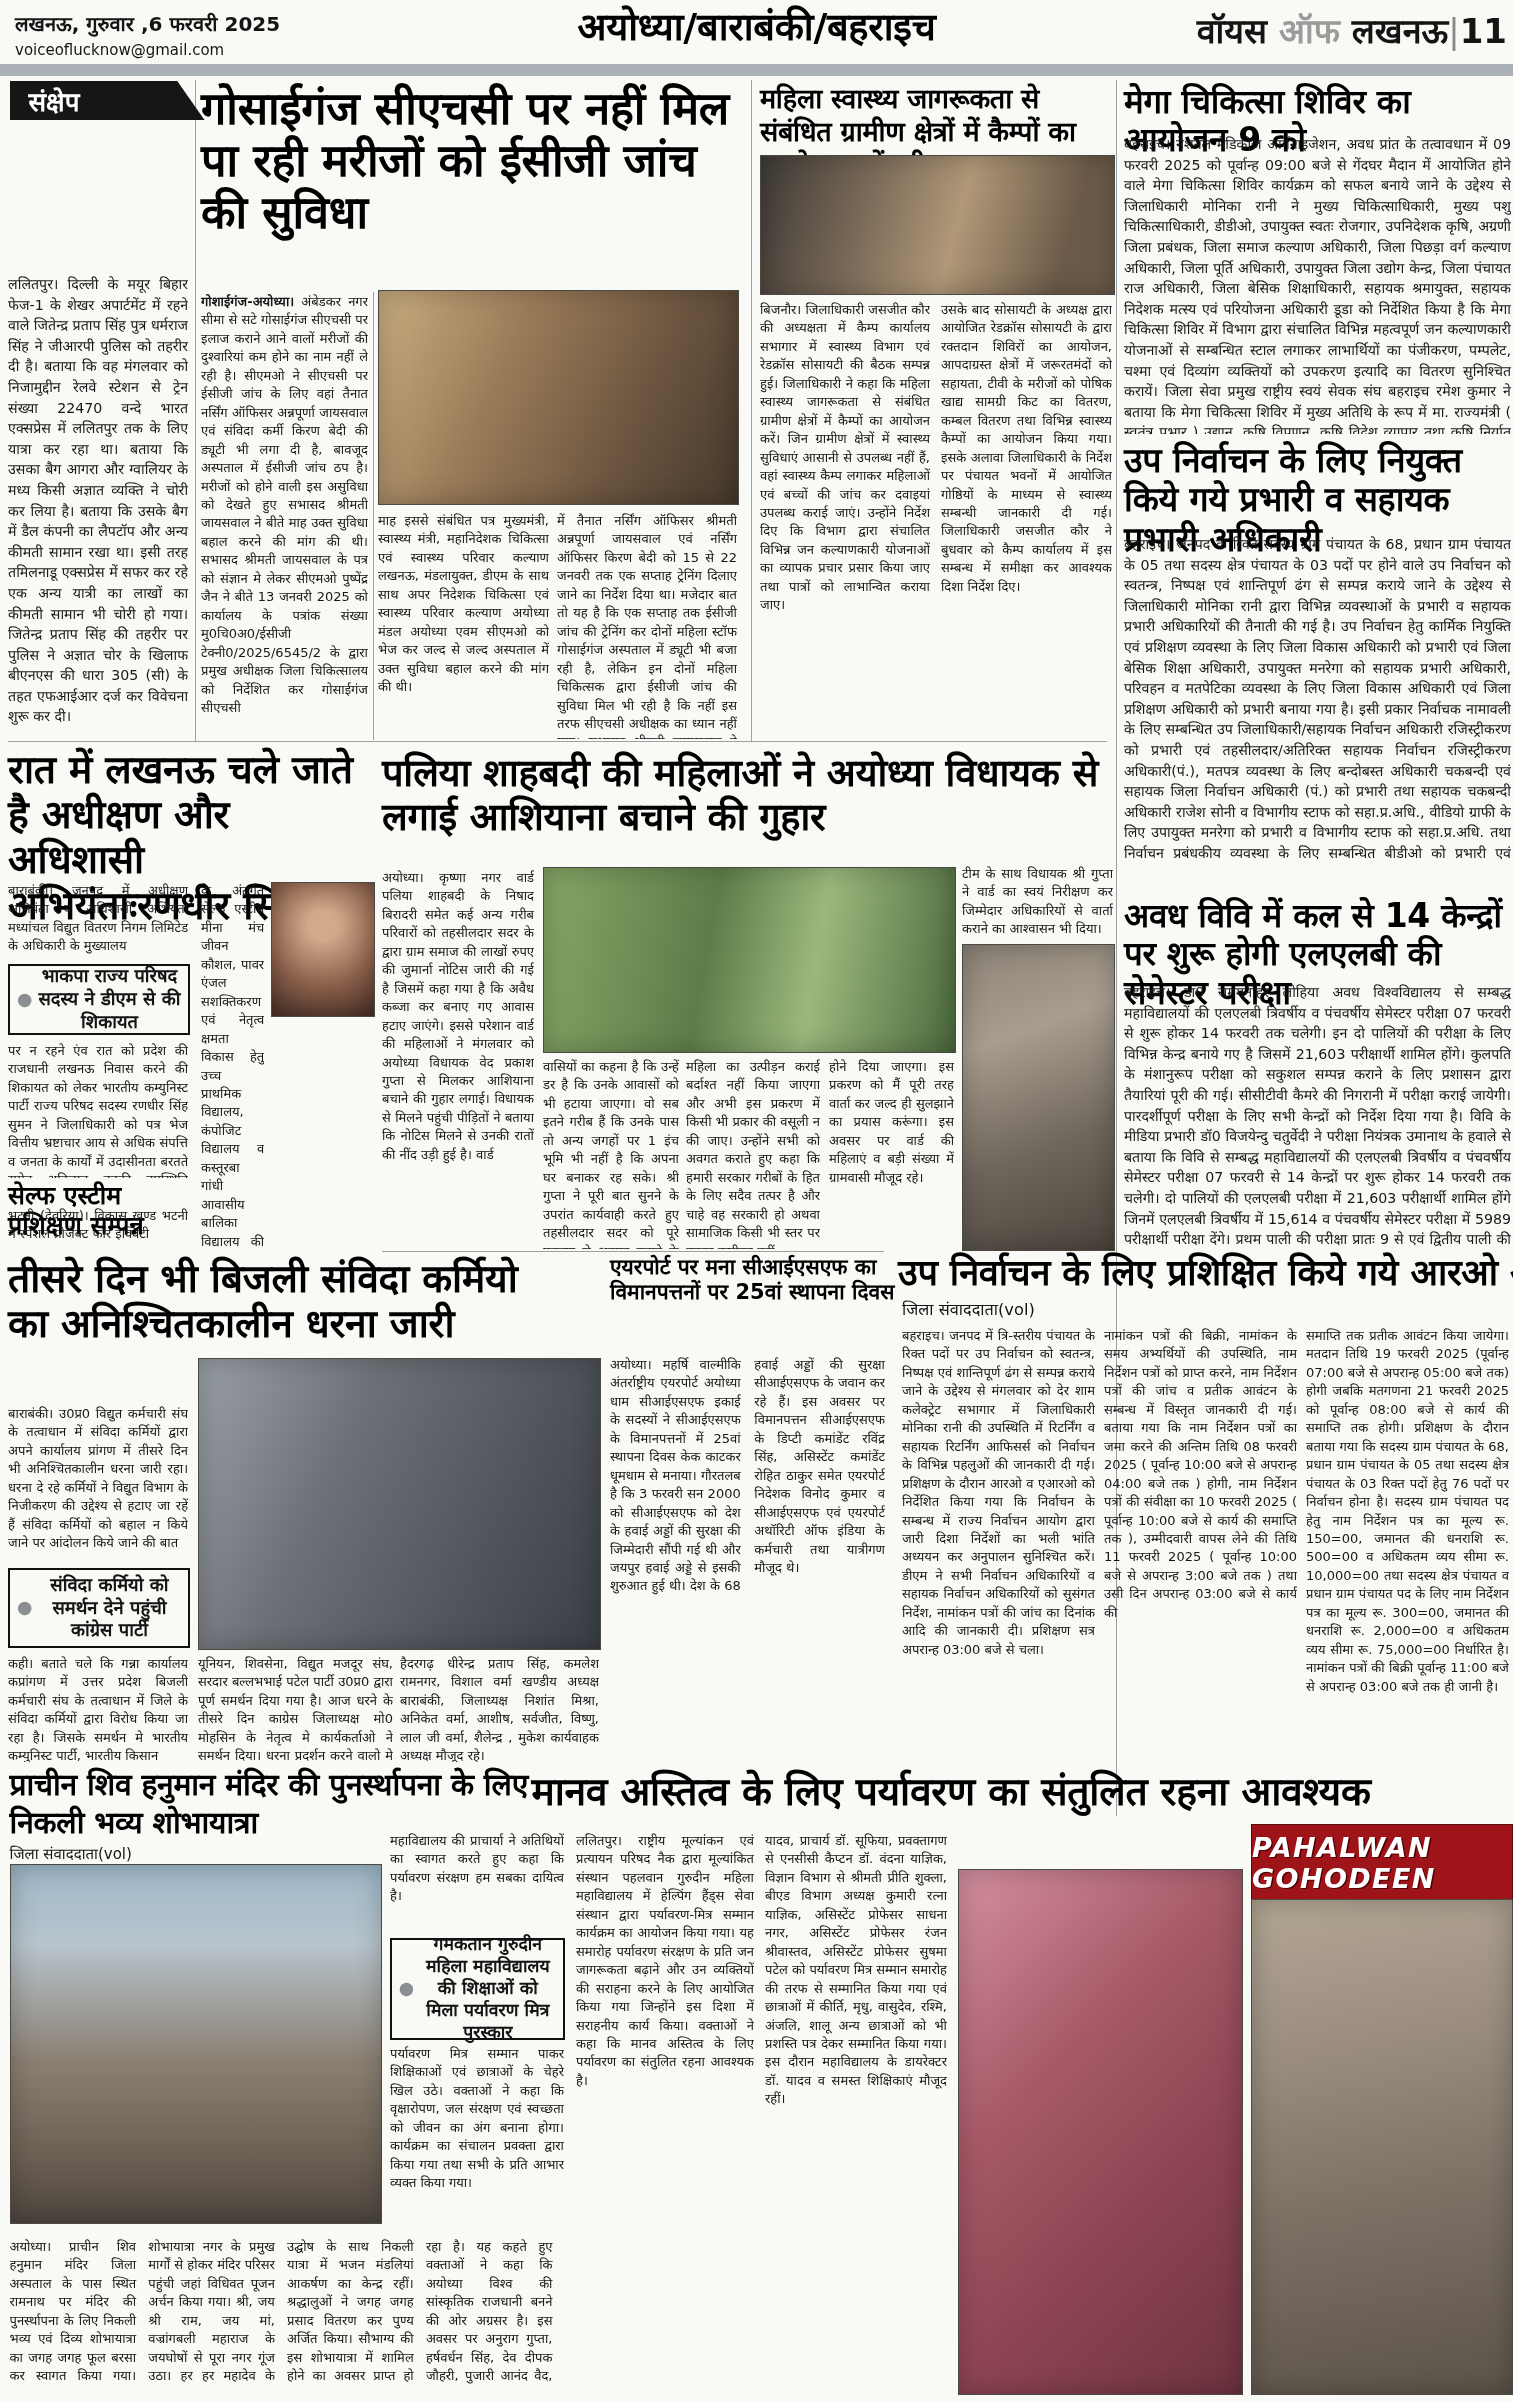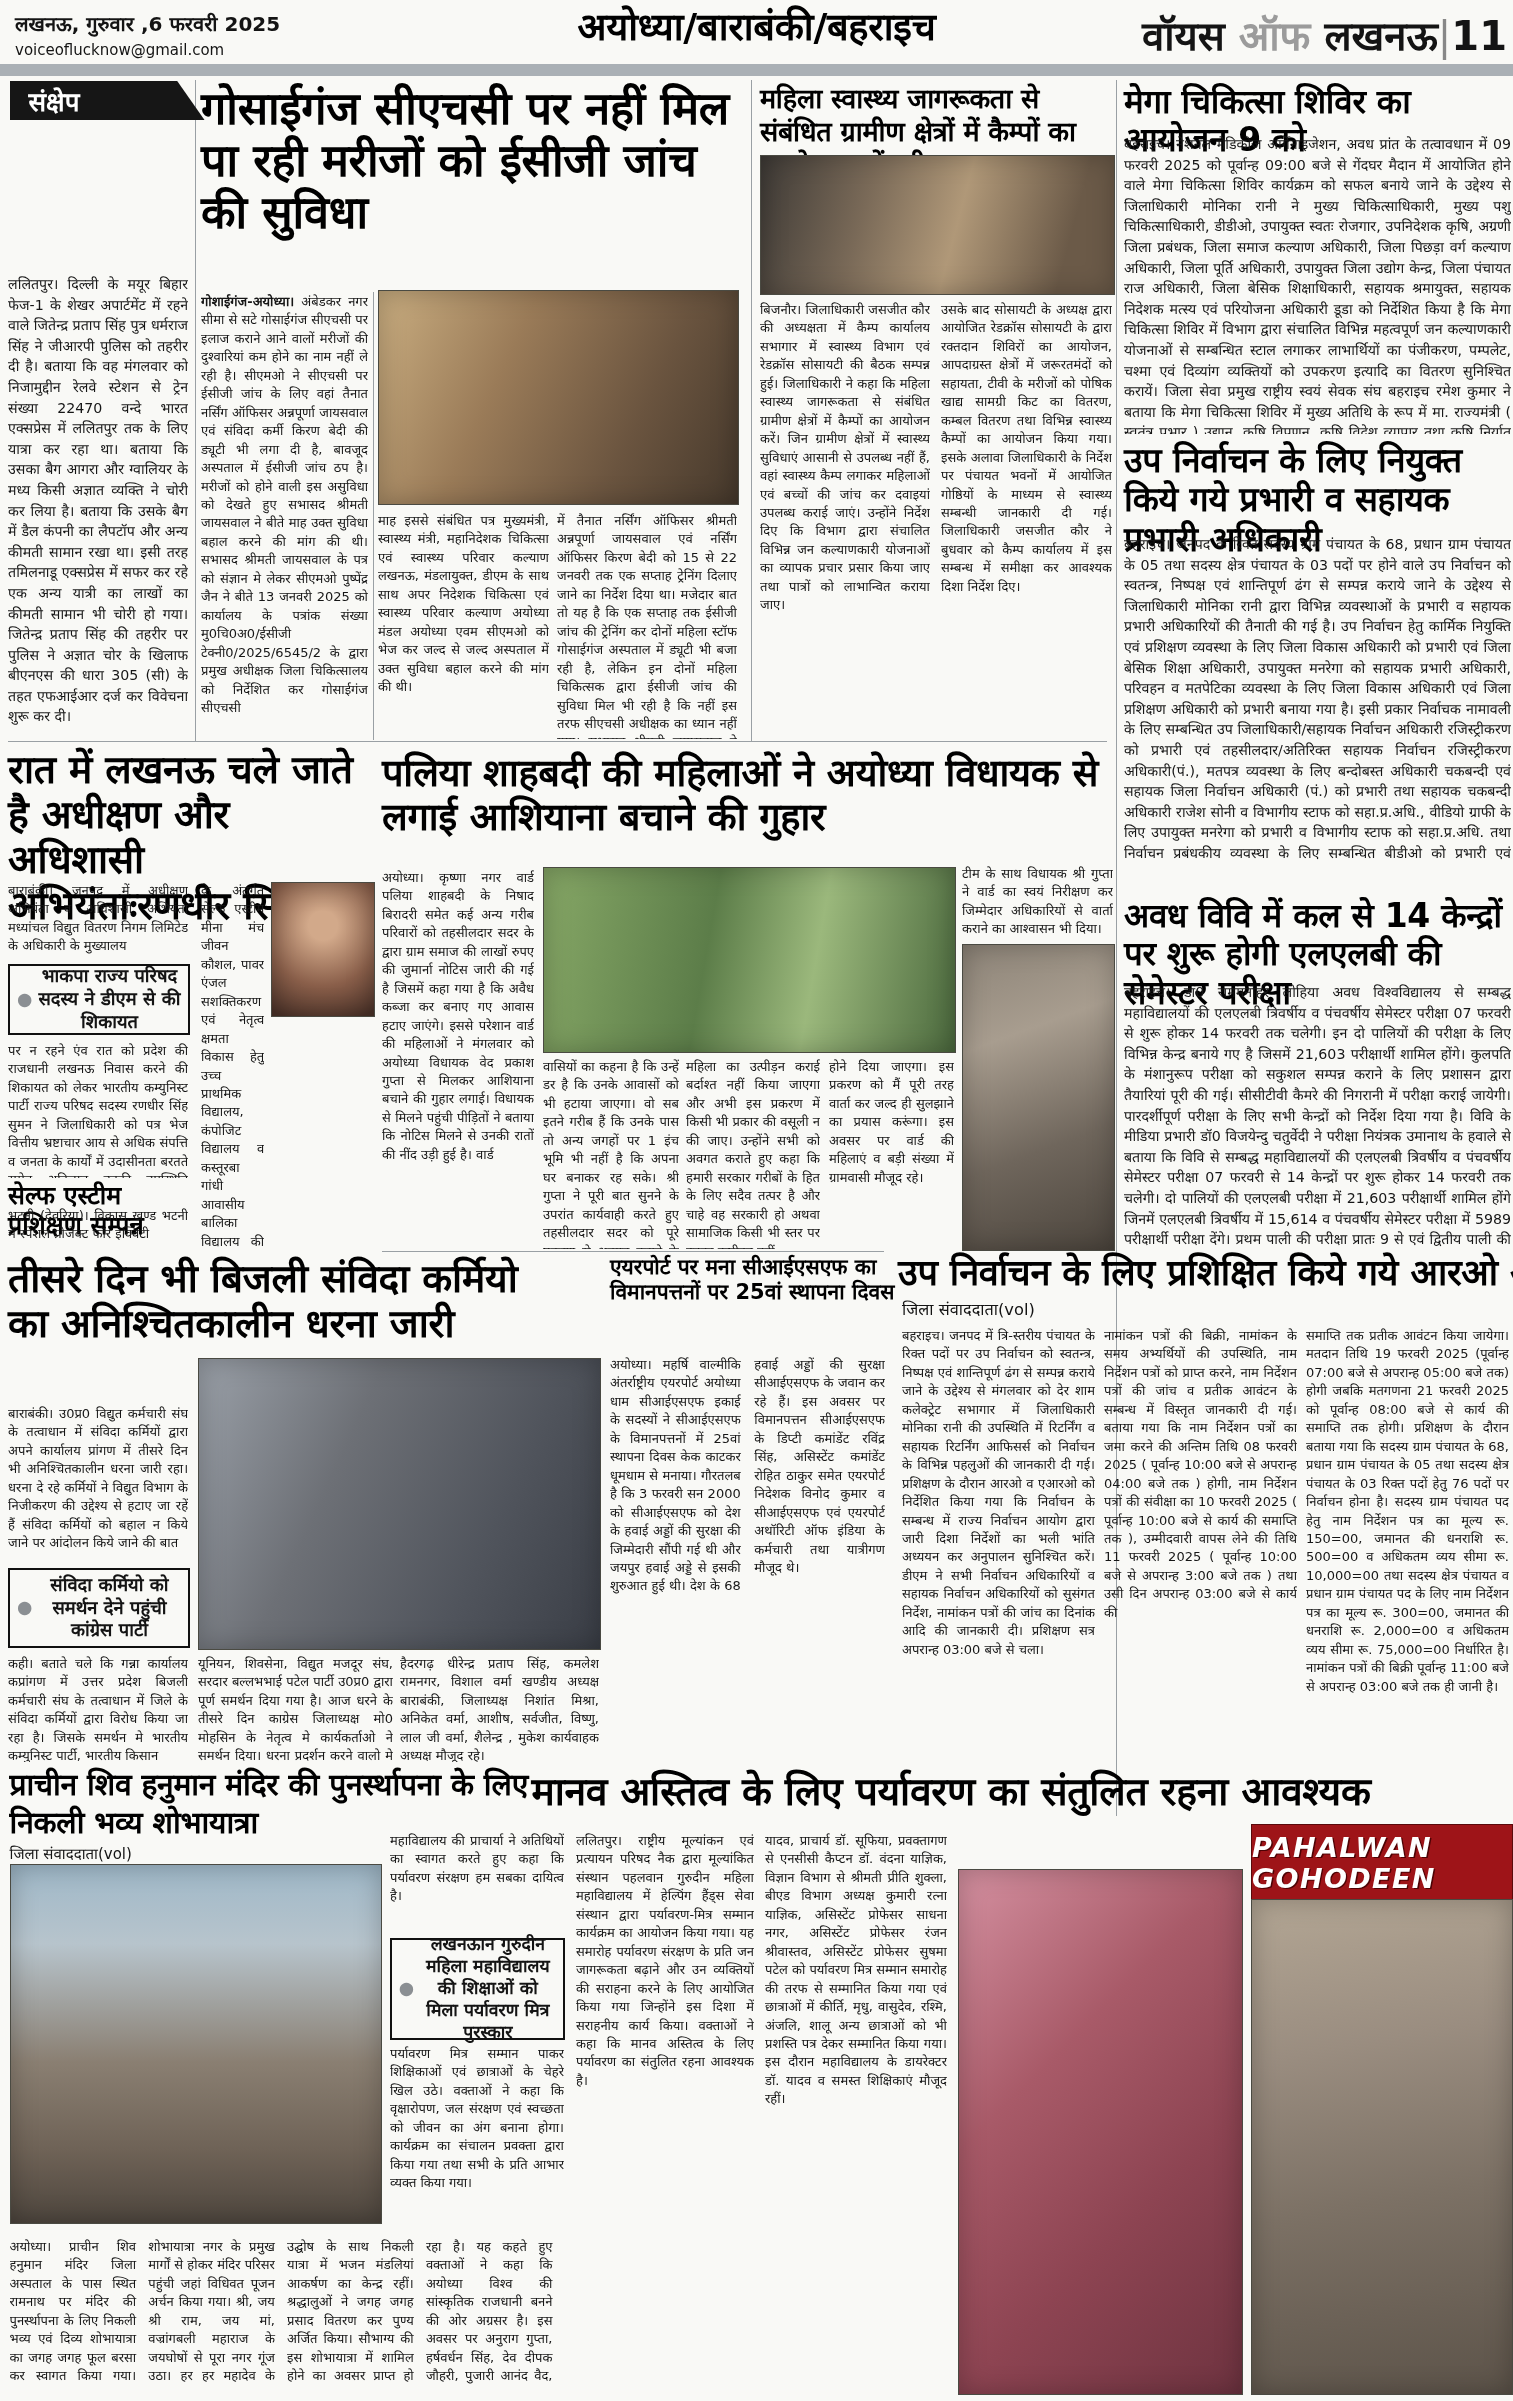--- a/index.html
+++ b/index.html
@@ -29,21 +29,21 @@
 </head>
 <body>
 
 <div class="page">
 
   <div class="abs" style="left:15px;top:9.5px;width:312px;">
     <div style="font-weight:bold;font-size:20px;">लखनऊ, गुरुवार ,6 फरवरी 2025</div>
     <div style="font-size:15px;margin-top:4.1px;">voiceoflucknow@gmail.com</div>
   </div>
   <div class="abs hl center" style="left:441px;top:5.4px;width:631px;font-size:38px;">अयोध्या/बाराबंकी/बहराइच</div>
-  <div class="abs" style="left:1078px;top:6.8px;width:429px;text-align:right;font-weight:bold;font-size:40px;white-space:nowrap;">
+  <div class="abs" style="left:1078px;top:6.8px;width:429px;text-align:right;font-weight:bold;font-size:34px;white-space:nowrap;">
     <span>वॉयस</span>
     <span style="color:#9b9b9b;">ऑफ</span>
     <span>लखनऊ</span><span style="font-weight:normal;color:#888;">|</span><span>11</span>
   </div>
   <div class="abs graybar" style="left:0;top:64px;width:1514px;height:12.2px;"></div>
 
   <div class="abs vr" style="left:195px;top:80px;height:661px;"></div>
   <div class="abs vr" style="left:373px;top:292px;height:448px;"></div>
   <div class="abs vr" style="left:751px;top:80px;height:661px;"></div>
   <div class="abs vr" style="left:1116px;top:80px;height:1736px;"></div>
@@ -129,21 +129,21 @@
     <span>अयोध्या। प्राचीन शिव हनुमान मंदिर जिला अस्पताल के पास स्थित रामनाथ पर मंदिर की पुनर्स्थापना के लिए निकली भव्य एवं दिव्य शोभायात्रा का जगह जगह फूल बरसा कर स्वागत किया गया। शोभायात्रा नगर के प्रमुख मार्गों से होकर मंदिर परिसर पहुंची जहां विधिवत पूजन अर्चन किया गया।</span>
     <span>श्री, जय श्री राम, जय मां, वज्रांगबली महाराज के जयघोषों से पूरा नगर गूंज उठा। हर हर महादेव के उद्घोष के साथ निकली यात्रा में भजन मंडलियां आकर्षण का केन्द्र रहीं। श्रद्धालुओं ने जगह जगह प्रसाद वितरण कर पुण्य अर्जित किया।</span>
     <span>सौभाग्य की इस शोभायात्रा में शामिल होने का अवसर प्राप्त हो रहा है। यह कहते हुए वक्ताओं ने कहा कि अयोध्या विश्व की सांस्कृतिक राजधानी बनने की ओर अग्रसर है। इस अवसर पर अनुराग गुप्ता, हर्षवर्धन सिंह, देव दीपक जौहरी, पुजारी आनंद वैद, उमाशंकर पाण्डेय उपस्थित रहे।</span>
     
   </div>
 
   <div class="abs hl center" style="left:390px;top:1769px;width:1122px;font-size:39px;white-space:nowrap;">मानव अस्तित्व के लिए पर्यावरण का संतुलित रहना आवश्यक</div>
   <div class="abs body-sm" style="left:390px;top:1832px;width:174px;height:102px;">महाविद्यालय की प्राचार्या ने अतिथियों का स्वागत करते हुए कहा कि पर्यावरण संरक्षण हम सबका दायित्व है।</div>
   <div class="abs box" style="left:390px;top:1938px;width:175px;height:102px;font-size:17.6px;">
     <span class="bullet">●</span>
-    <span>लखनऊान गुरुदीन महिला महाविद्यालय की शिक्षाओं को मिला पर्यावरण मित्र पुरस्कार</span>
+    <span>गमकतान गुरुदीन महिला महाविद्यालय की शिक्षाओं को मिला पर्यावरण मित्र पुरस्कार</span>
   </div>
   <div class="abs body-sm" style="left:390px;top:2045px;width:174px;height:347px;">पर्यावरण मित्र सम्मान पाकर शिक्षिकाओं एवं छात्राओं के चेहरे खिल उठे। वक्ताओं ने कहा कि वृक्षारोपण, जल संरक्षण एवं स्वच्छता को जीवन का अंग बनाना होगा। कार्यक्रम का संचालन प्रवक्ता द्वारा किया गया तथा सभी के प्रति आभार व्यक्त किया गया।</div>
   <div class="abs body-sm" style="left:576px;top:1832px;width:178px;height:560px;">ललितपुर। राष्ट्रीय मूल्यांकन एवं प्रत्यायन परिषद नैक द्वारा मूल्यांकित संस्थान पहलवान गुरुदीन महिला महाविद्यालय में हेल्पिंग हैंड्स सेवा संस्थान द्वारा पर्यावरण-मित्र सम्मान कार्यक्रम का आयोजन किया गया। यह समारोह पर्यावरण संरक्षण के प्रति जन जागरूकता बढ़ाने और उन व्यक्तियों की सराहना करने के लिए आयोजित किया गया जिन्होंने इस दिशा में सराहनीय कार्य किया। वक्ताओं ने कहा कि मानव अस्तित्व के लिए पर्यावरण का संतुलित रहना आवश्यक है।</div>
   <div class="abs body-sm" style="left:765px;top:1832px;width:182px;height:560px;">यादव, प्राचार्य डॉ. सूफिया, प्रवक्तागण से एनसीसी कैप्टन डॉ. वंदना याज्ञिक, विज्ञान विभाग से श्रीमती प्रीति शुक्ला, बीएड विभाग अध्यक्ष कुमारी रत्ना याज्ञिक, असिस्टेंट प्रोफेसर साधना नगर, असिस्टेंट प्रोफेसर रंजन श्रीवास्तव, असिस्टेंट प्रोफेसर सुषमा पटेल को पर्यावरण मित्र सम्मान समारोह की तरफ से सम्मानित किया गया एवं छात्राओं में कीर्ति, मृधु, वासुदेव, रश्मि, अंजलि, शालू अन्य छात्राओं को भी प्रशस्ति पत्र देकर सम्मानित किया गया। इस दौरान महाविद्यालय के डायरेक्टर डॉ. यादव व समस्त शिक्षिकाएं मौजूद रहीं।</div>
   <div class="abs photo" style="left:958px;top:1869px;width:283px;height:524px;background:linear-gradient(135deg,#d490a0 0%,#a85a68 35%,#8d4452 65%,#6e3340 100%);"></div>
 
   <div class="abs banner" style="left:1251px;top:1824px;width:260px;height:75px;font-size:27px;">PAHALWAN GOHODEEN</div>
   <div class="abs photo" style="left:1251px;top:1899px;width:260px;height:494px;background:linear-gradient(170deg,#b3a694 0%,#9a8d80 30%,#7c7165 60%,#5c5349 100%);"></div>
 
 </div>

